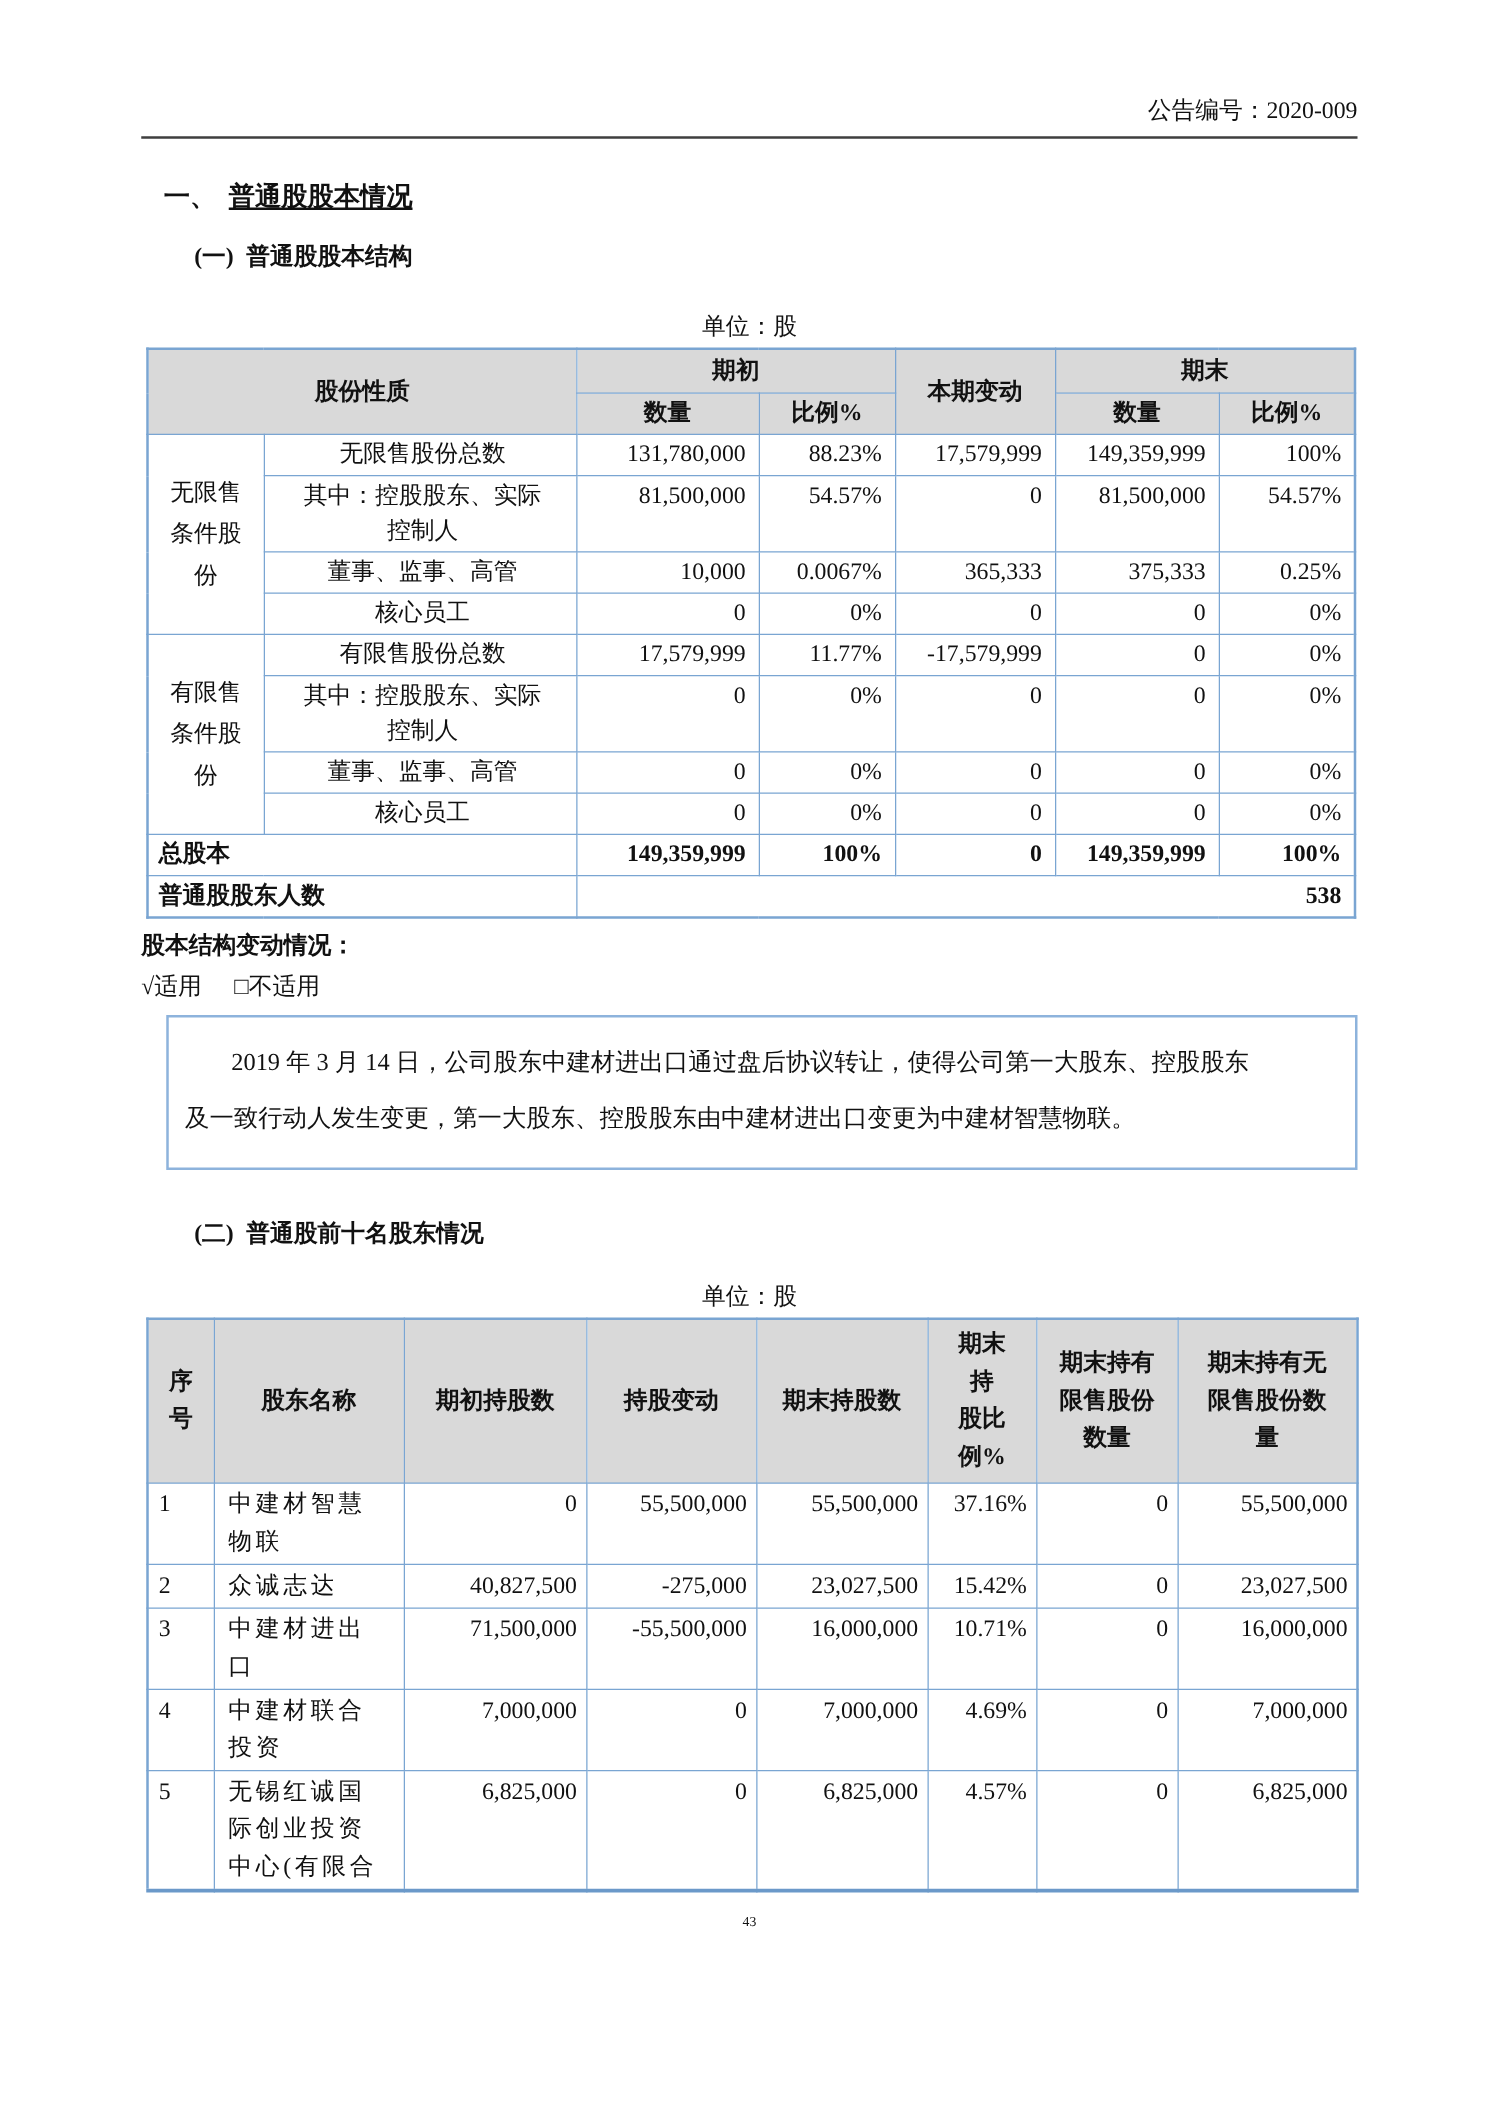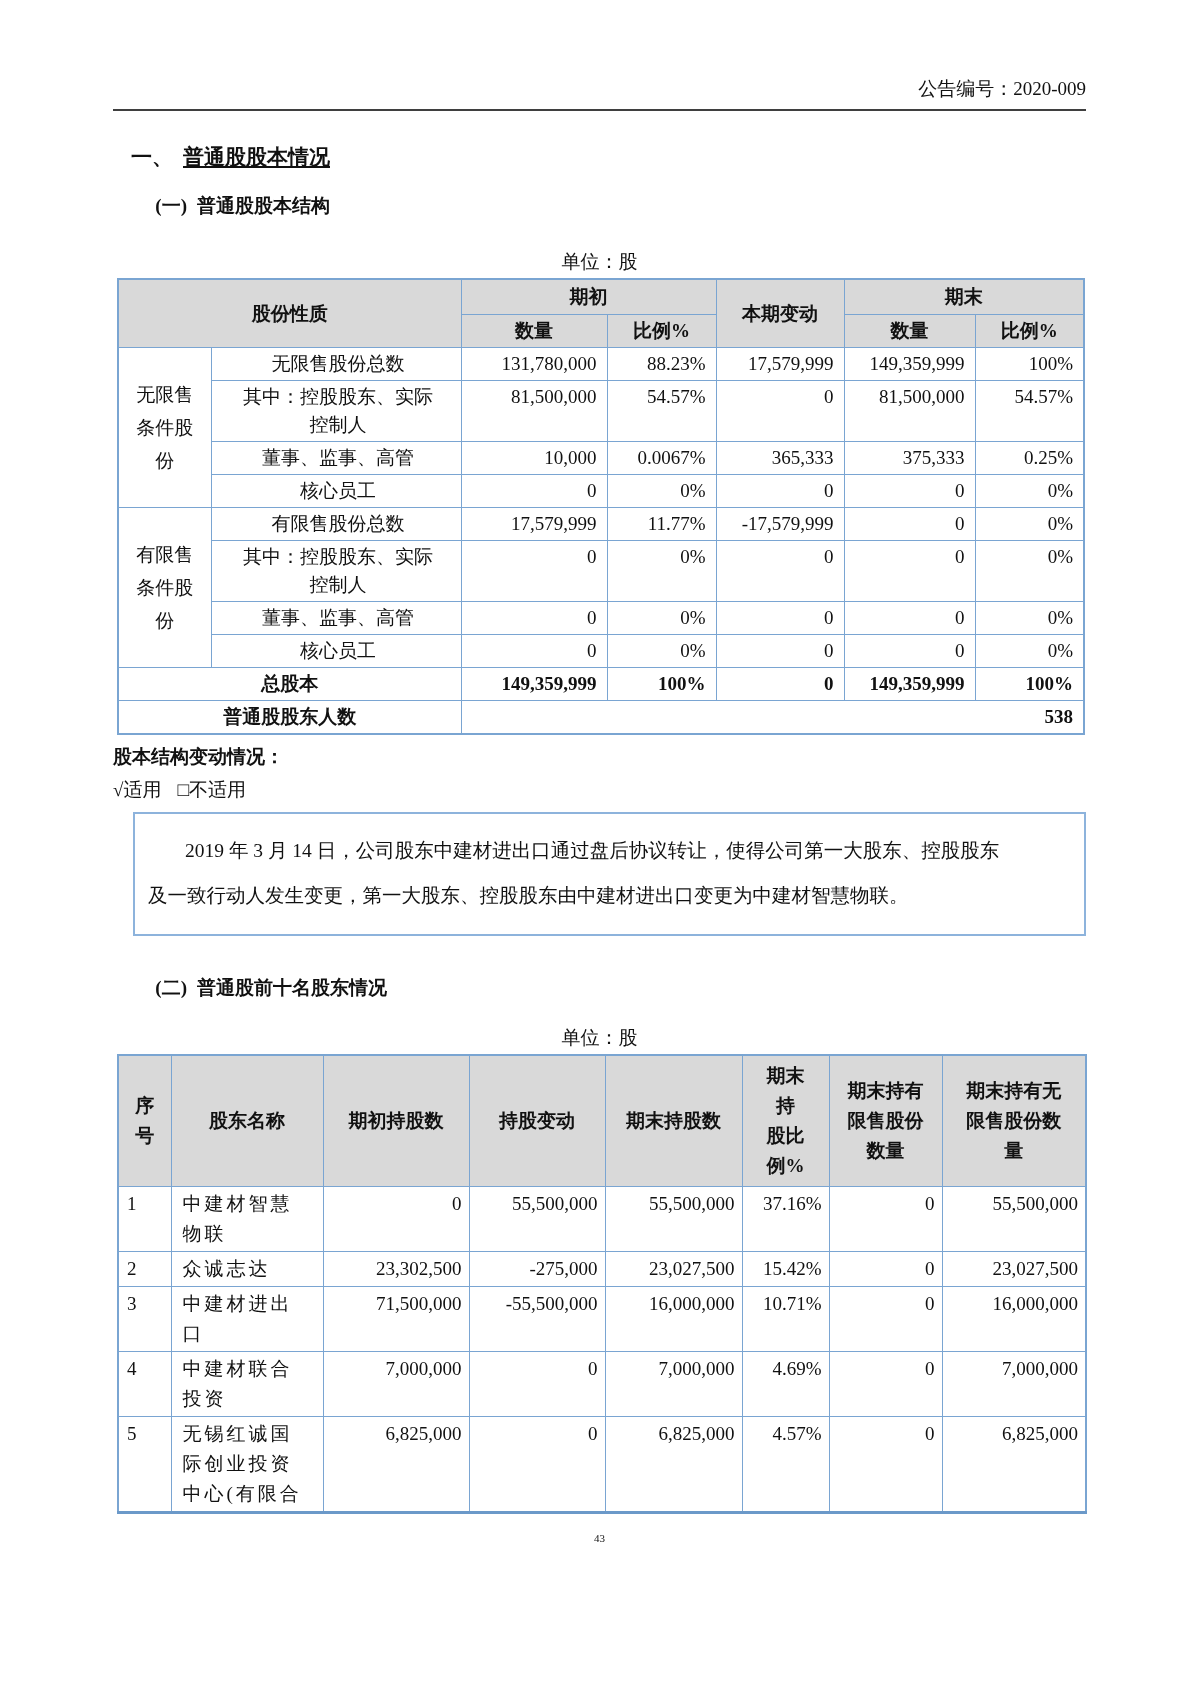--- a/index.html
+++ b/index.html
@@ -41,37 +41,37 @@
   th{background:#d9d9d9;font-weight:bold;text-align:center;vertical-align:middle;white-space:pre-line;}
   .t1 .hrow th{height:30px;}
   .t1 .hrow2 th{height:28px;}
   .group{vertical-align:middle;text-align:center;white-space:pre-line;line-height:33px;padding:2px 4px;}
   .lbl{text-align:center;padding-left:12px;white-space:pre-line;}
   .num{text-align:right;padding-right:10px;}
   .rh-s{height:31px;}
   .rh-m{height:60px;}
   .rh-t{height:33px;}
   .bold td{font-weight:bold;}
-  .center2{text-align:center;font-weight:bold;vertical-align:middle;}
+  .center2{text-align:left;font-weight:bold;vertical-align:middle;}
 
   .t2 th{height:auto;line-height:30px;}
   .t2 .hdr-row th{height:126px;padding:2px 4px;}
   .t2 td{line-height:30px;}
   .t2 .num{padding-right:7px;}
   .t2 .no-cell{text-align:left;padding-left:8px;}
   .t2 .name-cell{text-align:left;padding-left:11px;white-space:pre-line;letter-spacing:3px;}
   .r2-a{height:58px;}
   .r2-b{height:32px;}
   .r2-c{height:92px;}
   .t2{border-bottom:3px solid #6b99c9;}
 
   
   .note-title{margin-top:10px;font-size:19px;font-weight:bold;line-height:24px;}
   .applicable-line{margin-top:9px;font-size:19px;line-height:24px;}
-  .applicable-line .opt{margin-right:16px;}
+  .applicable-line .opt{margin-right:26px;}
   .note-box{
     margin-top:10px;border:2px solid #8db3dc;background:#fff;
     padding:14px 12px 16px 13px;font-size:19.5px;line-height:45px;
     white-space:pre-line;text-indent:37px;margin-left:20px;
   }
 
   .page-num{margin-top:14px;text-align:center;font-size:11px;line-height:20px;}
 </style>
 </head>
 <body>
@@ -259,21 +259,21 @@
       <td class="num">0</td>
       <td class="num">55,500,000</td>
       <td class="num">55,500,000</td>
       <td class="num">37.16%</td>
       <td class="num">0</td>
       <td class="num">55,500,000</td>
     </tr>
     <tr class="r2-b">
       <td class="no-cell">2</td>
       <td class="name-cell">众诚志达</td>
-      <td class="num">23,302,500</td>
+      <td class="num">40,827,500</td>
       <td class="num">-275,000</td>
       <td class="num">23,027,500</td>
       <td class="num">15.42%</td>
       <td class="num">0</td>
       <td class="num">23,027,500</td>
     </tr>
     <tr class="r2-a">
       <td class="no-cell">3</td>
       <td class="name-cell">中建材进出
 口</td>

